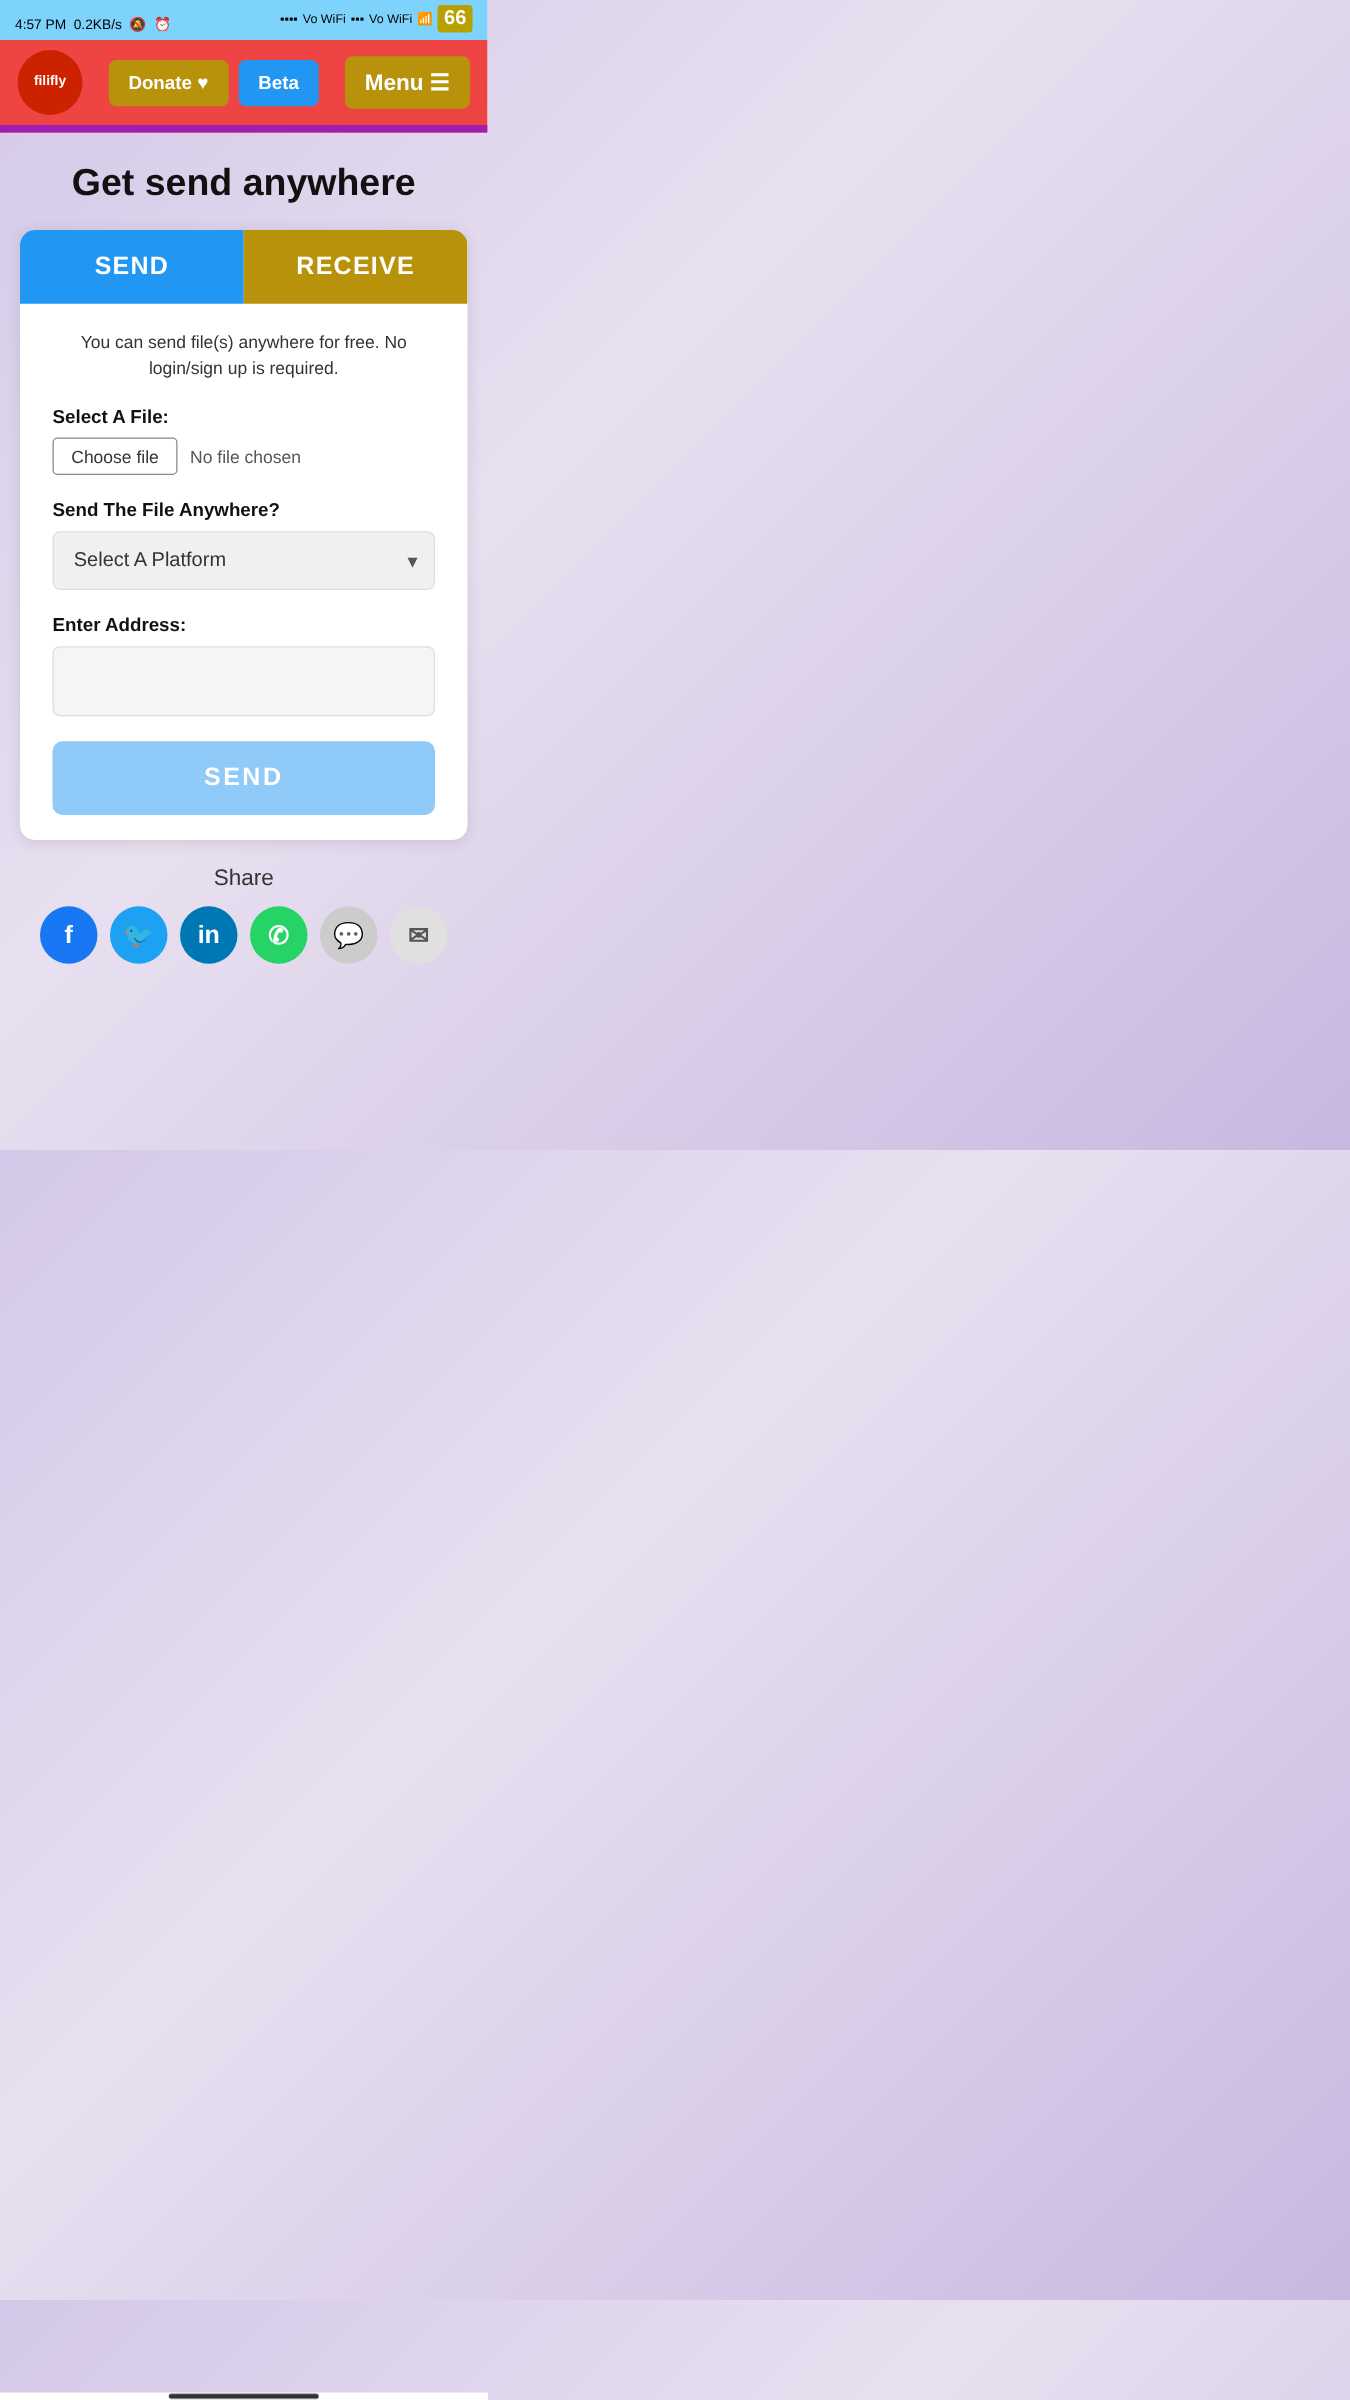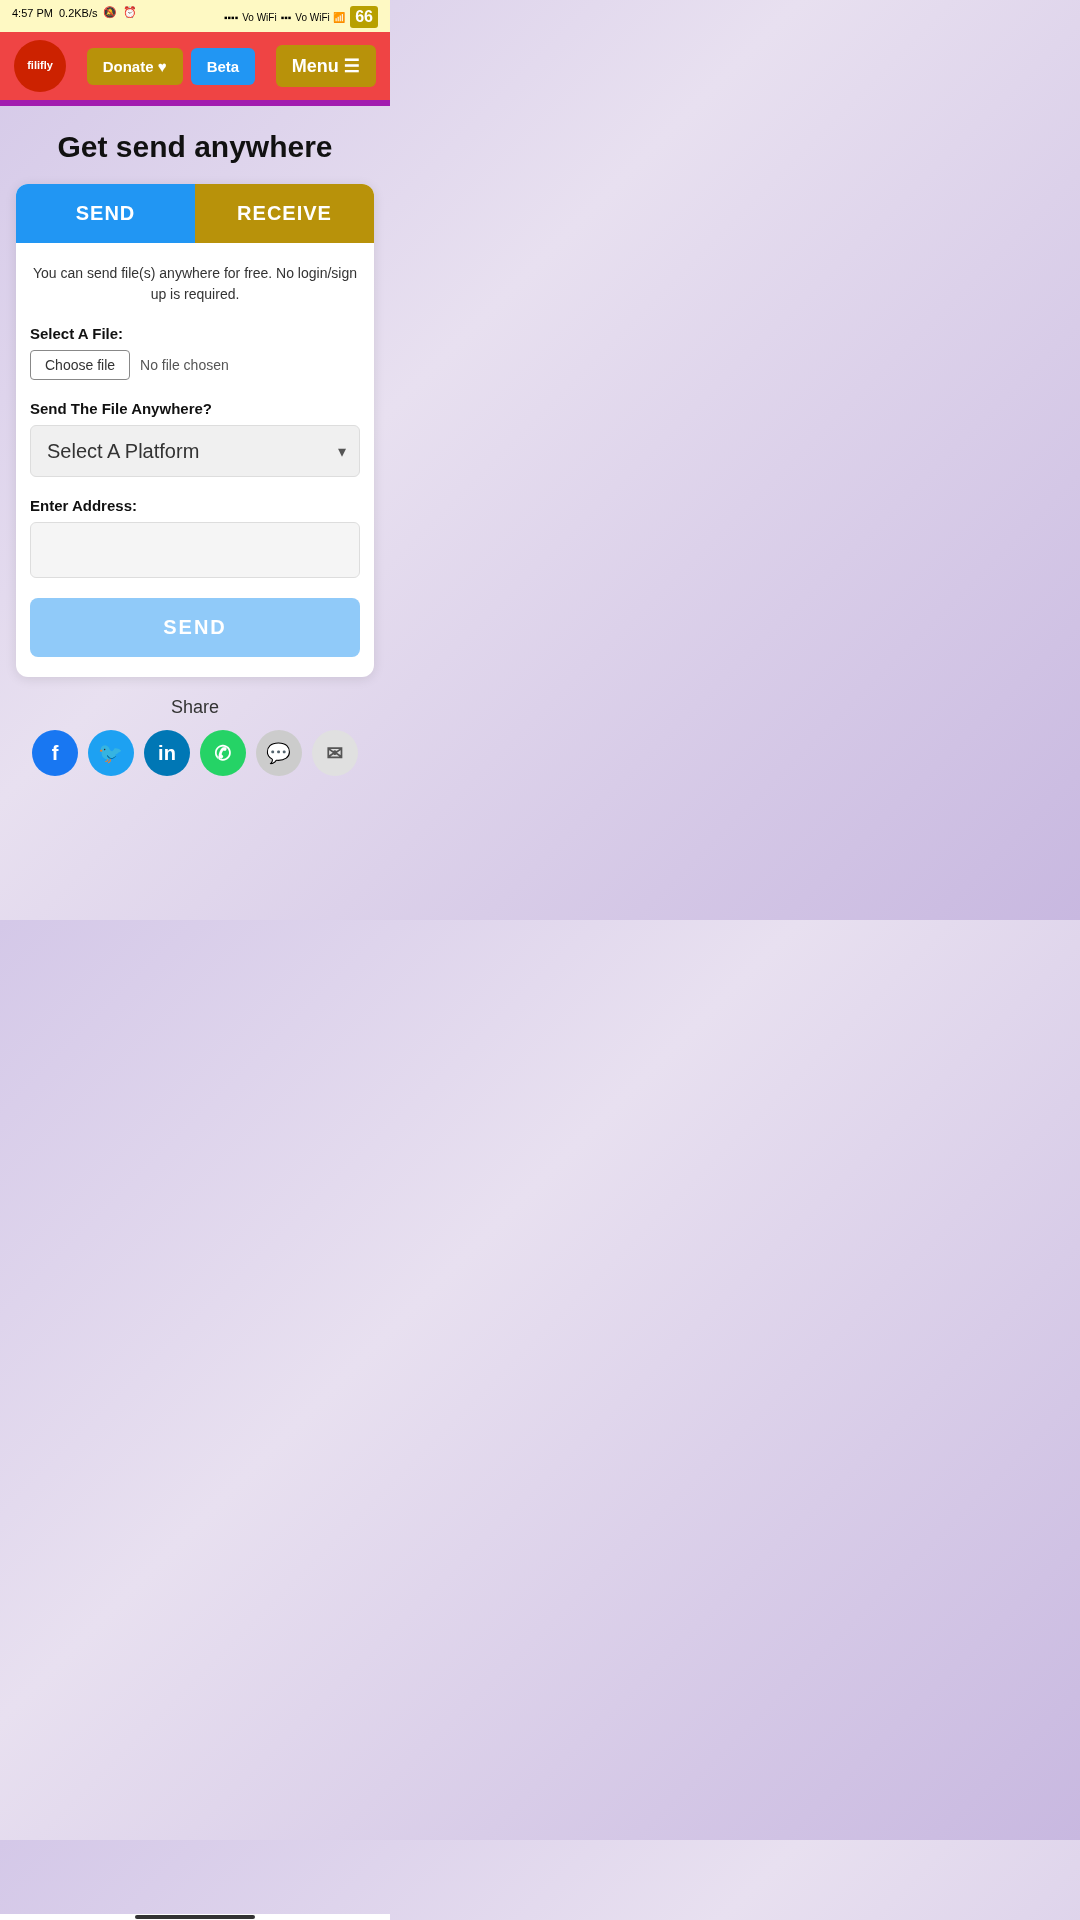--- a/index.html
+++ b/index.html
@@ -13,24 +13,24 @@
       width: 390px;
       min-height: 920px;
       font-family: -apple-system, BlinkMacSystemFont, 'Segoe UI', sans-serif;
       background: linear-gradient(135deg, #d4c8e8 0%, #e8e0f0 40%, #c8b8e0 100%);
       position: relative;
       overflow-x: hidden;
     }
 
     
     .status-bar {
-      background: #fef9c3;
+      background: #7dd3fc;
       display: flex;
       justify-content: space-between;
-      align-items: flex-start;
+      align-items: flex-end;
       padding: 6px 12px;
       font-size: 11px;
       font-weight: 500;
       color: #000;
       height: 32px;
     }
 
     .status-left {
       display: flex;
       align-items: center;
@@ -165,21 +165,21 @@
       border: none;
       padding: 18px;
       font-size: 20px;
       font-weight: 700;
       cursor: pointer;
       letter-spacing: 1px;
     }
 
     
     .card-body {
-      padding: 20px 14px;
+      padding: 20px 26px;
     }
 
     .info-text {
       text-align: center;
       color: #333;
       font-size: 14px;
       line-height: 1.5;
       margin-bottom: 20px;
     }
 
@@ -223,21 +223,21 @@
       position: relative;
       margin-bottom: 20px;
     }
 
     .platform-select {
       width: 100%;
       background: #f0f0f0;
       border: 1px solid #ddd;
       border-radius: 6px;
       padding: 14px 16px;
-      font-size: 20px;
+      font-size: 16px;
       color: #333;
       appearance: none;
       cursor: pointer;
     }
 
     .select-chevron {
       position: absolute;
       right: 14px;
       top: 50%;
       transform: translateY(-50%);

